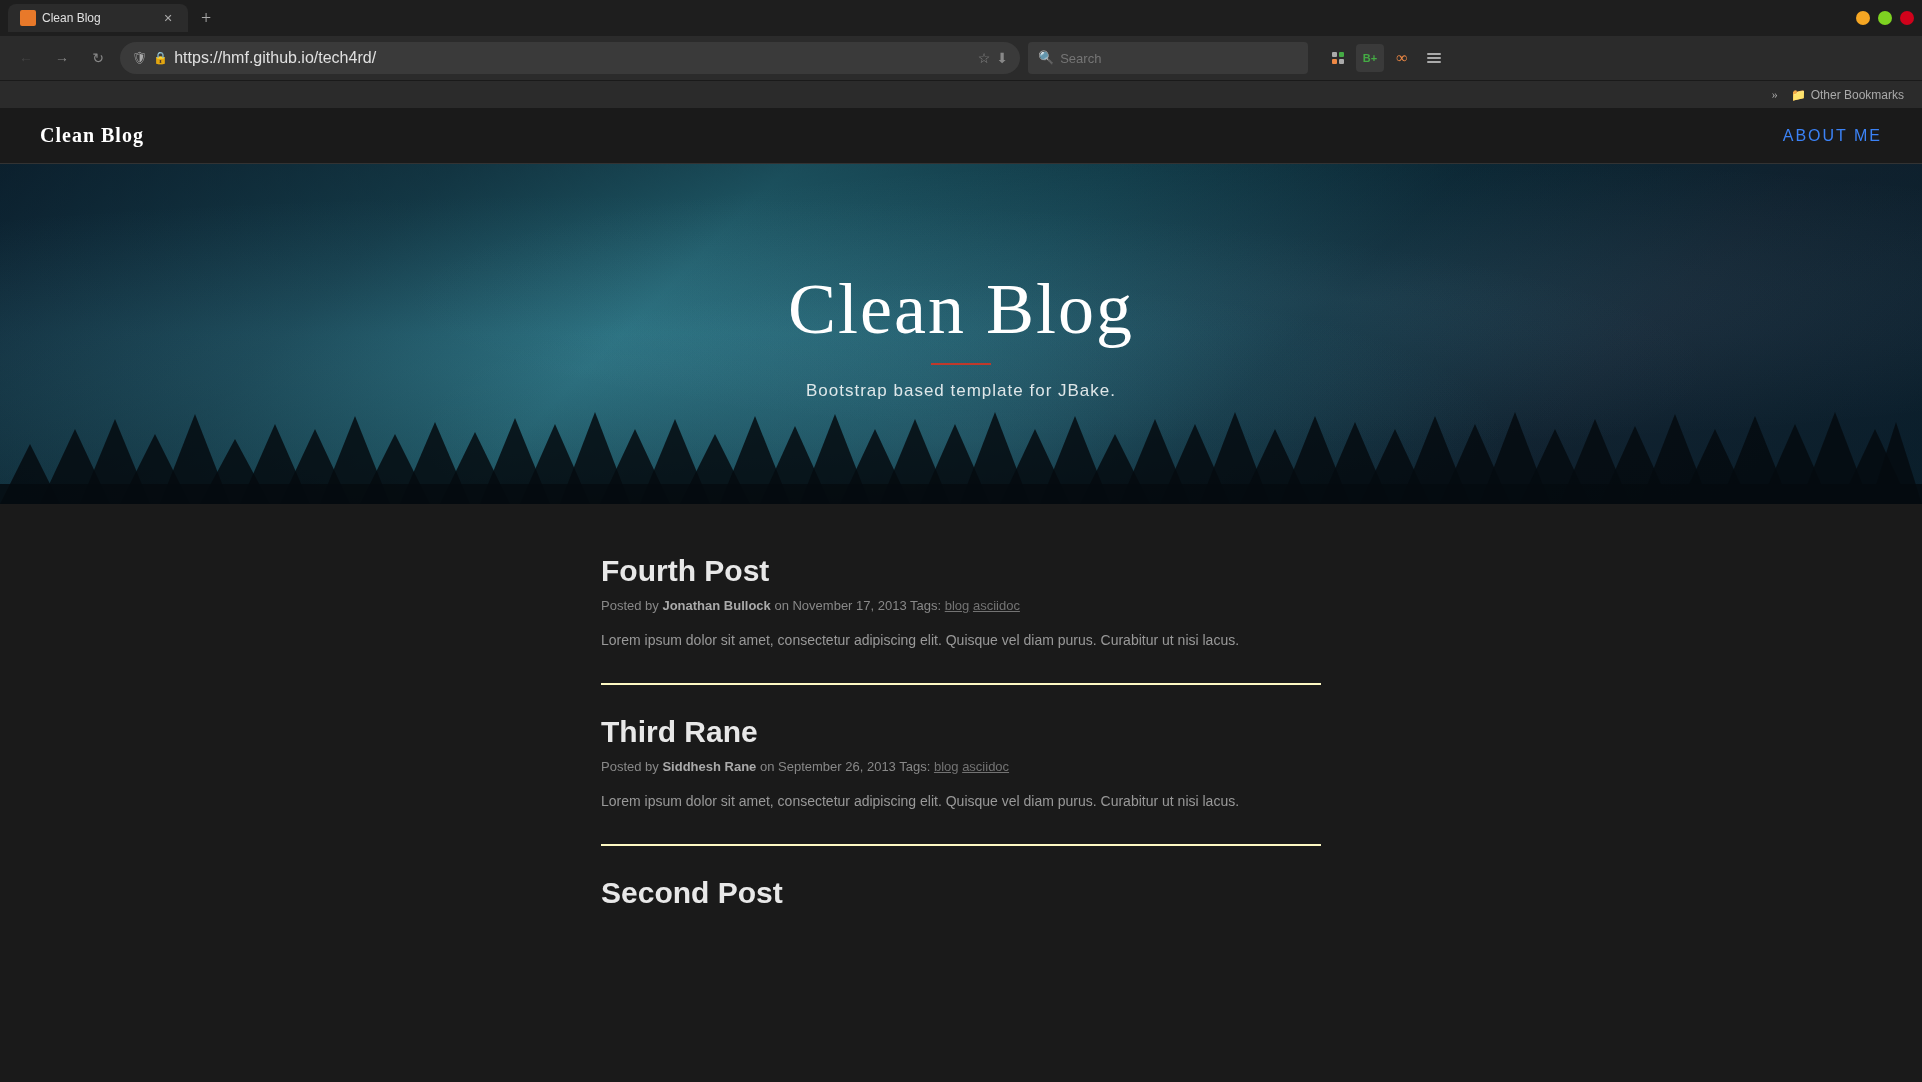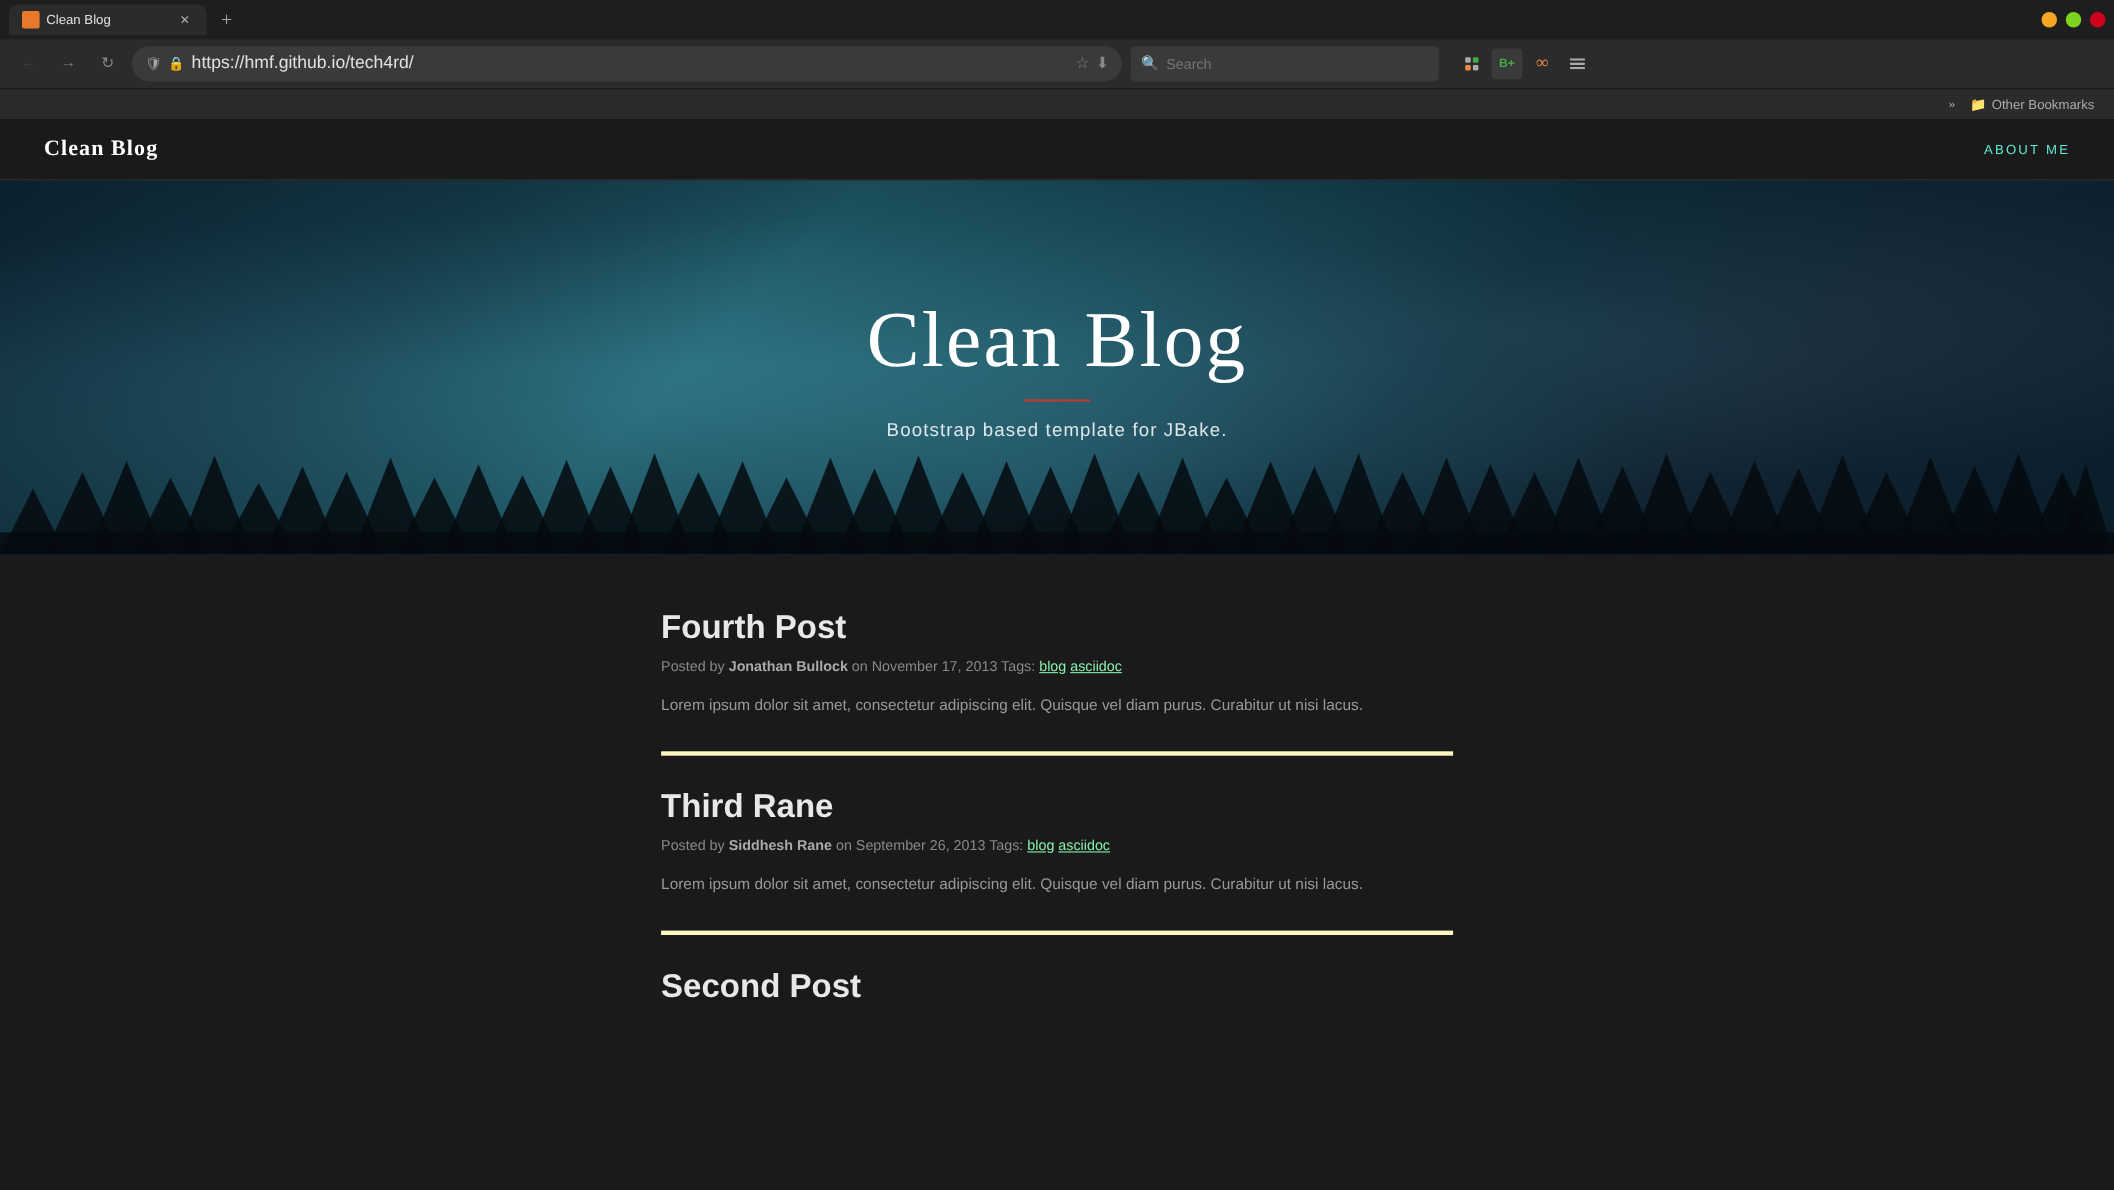--- a/index.html
+++ b/index.html
@@ -232,24 +232,24 @@
       font-weight: bold;
       color: #fff;
       text-decoration: none;
       letter-spacing: 1px;
     }
     .site-nav-links {
       display: flex;
       gap: 24px;
     }
     .site-nav-link {
-      color: #5eead4;
+      color: #3b82f6;
       text-decoration: none;
       font-family: sans-serif;
-      font-size: 12px;
+      font-size: 16px;
       letter-spacing: 2px;
       text-transform: uppercase;
     }
 
     
     .site-hero {
       position: relative;
       width: 100%;
       height: 340px;
       overflow: hidden;
@@ -301,21 +301,21 @@
     }
 
     
     .blog-content {
       max-width: 760px;
       margin: 0 auto;
       padding: 40px 20px;
     }
     .post-entry {
       padding: 30px 0;
-      border-bottom: 4px solid #fef9c3;
+      border-bottom: 2px solid #fef9c3;
     }
     .post-entry:first-child {
       padding-top: 10px;
     }
     .post-title {
       font-size: 30px;
       font-weight: bold;
       font-family: sans-serif;
       color: #e8e8e8;
       margin-bottom: 10px;
@@ -326,21 +326,21 @@
       font-size: 13px;
       font-family: sans-serif;
       color: #888;
       margin-bottom: 16px;
     }
     .post-author {
       font-weight: bold;
       color: #aaa;
     }
     .post-tag {
-      color: #86efac;
+      color: #737373;
       text-decoration: underline;
       font-family: sans-serif;
       font-size: 13px;
     }
     .post-excerpt {
       font-size: 14px;
       font-family: sans-serif;
       color: #999;
       line-height: 1.7;
     }

